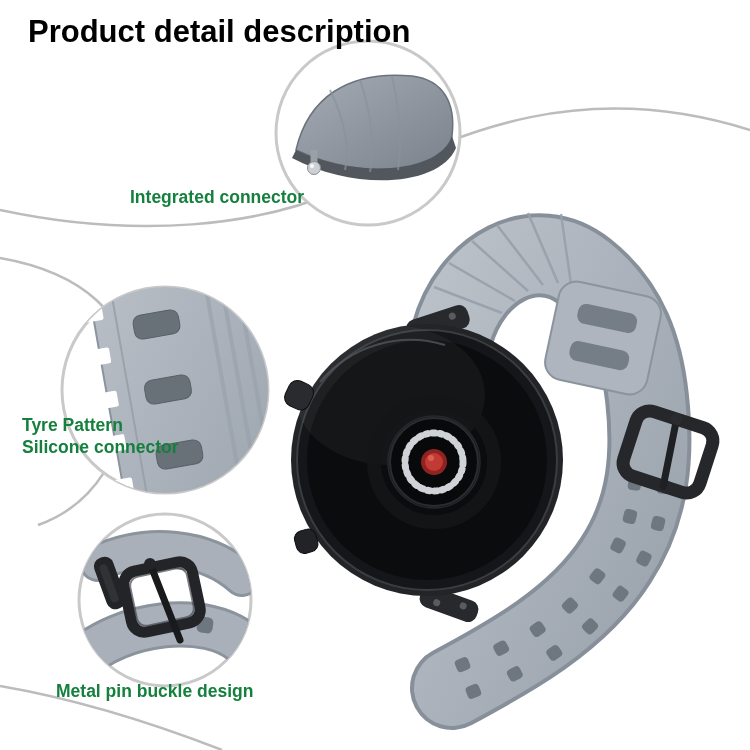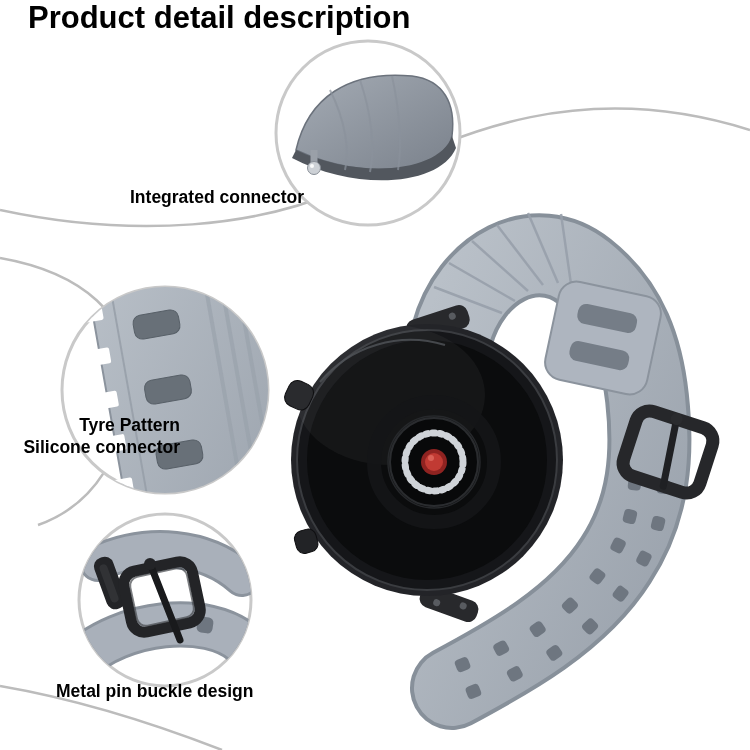--- a/index.html
+++ b/index.html
@@ -2,26 +2,26 @@
 <html><head>
 <meta charset="utf-8">
 <style>
   html,body{margin:0;padding:0;background:#ffffff;}
   .canvas{
     position:relative;width:750px;height:750px;background:#ffffff;overflow:hidden;
     font-family:"Liberation Sans", sans-serif;
   }
   .canvas svg{position:absolute;left:0;top:0;}
   .title{
-    position:absolute;left:28px;top:0;margin:0;
+    position:absolute;left:28px;top:14px;margin:0;
     font-size:31px;font-weight:800;color:#000;white-space:nowrap;
   }
-  .label{position:absolute;font-size:17.5px;font-weight:700;color:#000000;white-space:nowrap;}
+  .label{position:absolute;font-size:17.5px;font-weight:700;color:#15803d;white-space:nowrap;}
   .label-connector{left:130px;top:187px;}
-  .label-tyre{left:22px;top:415px;width:158px;text-align:right;line-height:1.25;white-space:normal;}
+  .label-tyre{left:22px;top:415px;width:158px;text-align:left;line-height:1.25;white-space:normal;}
   .label-buckle{left:56px;top:681px;}
 </style>
 </head>
 <body>
 
 <div class="canvas">
 
   <svg width="750" height="750" viewBox="0 0 750 750">
     <defs>
       <linearGradient id="gradStrap" x1="0" y1="0" x2="1" y2="1">

